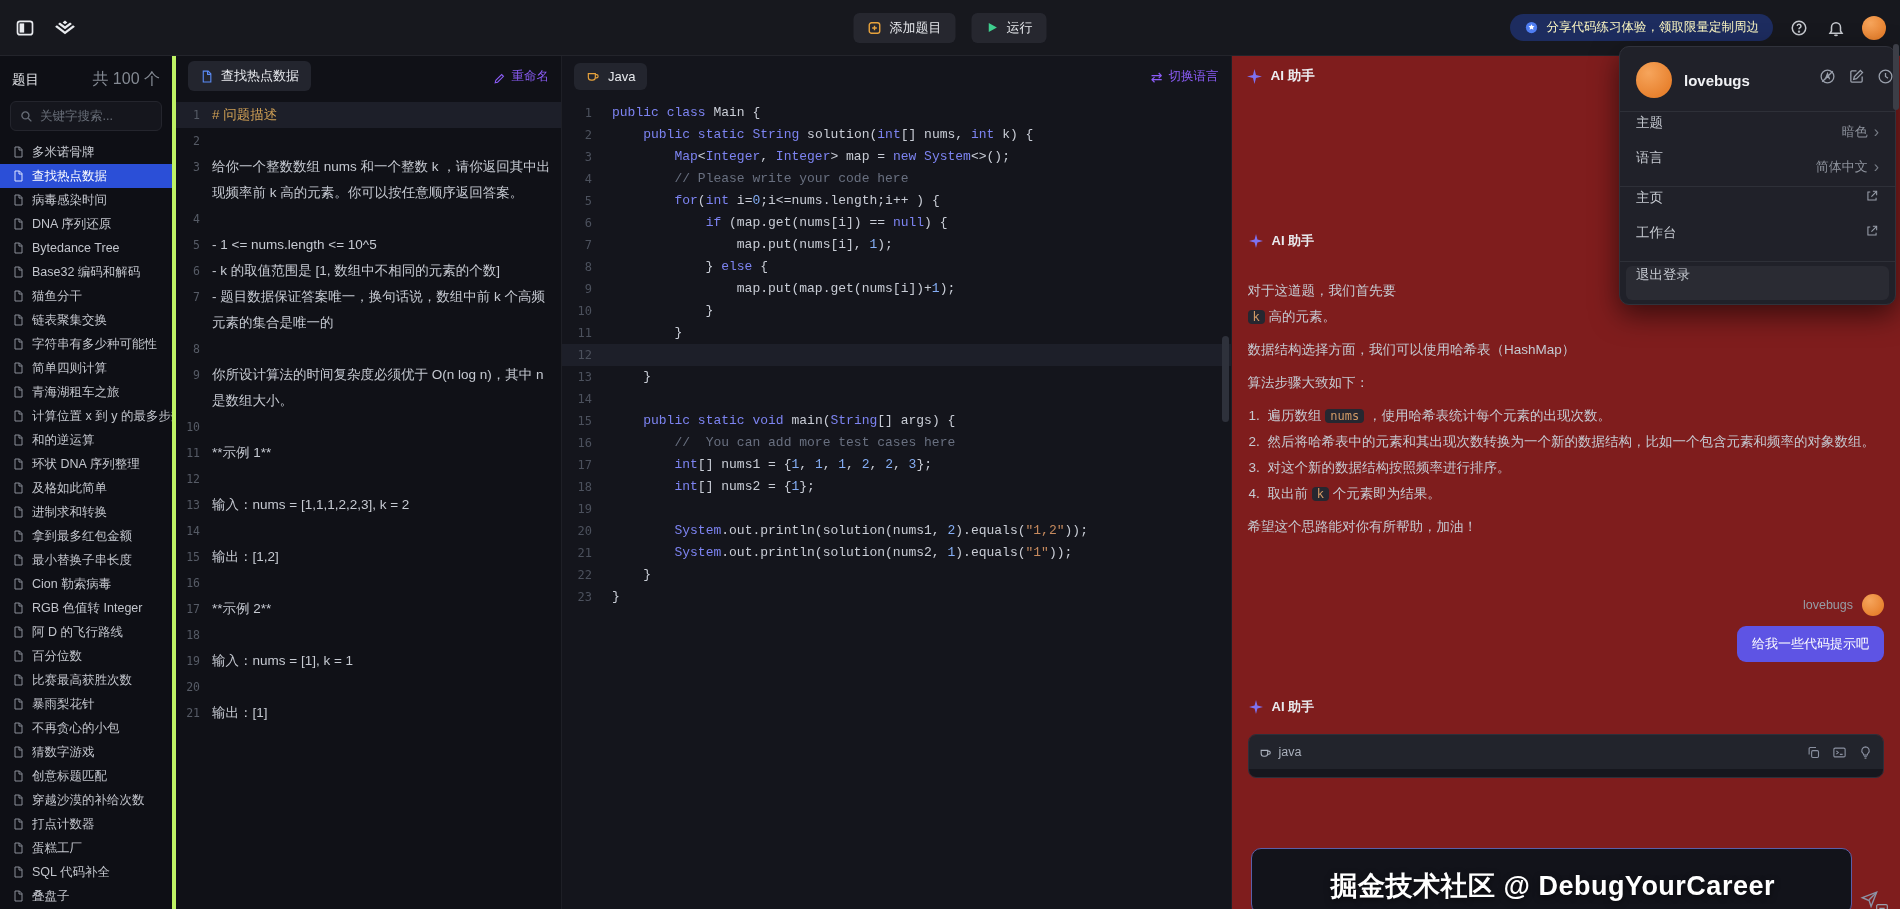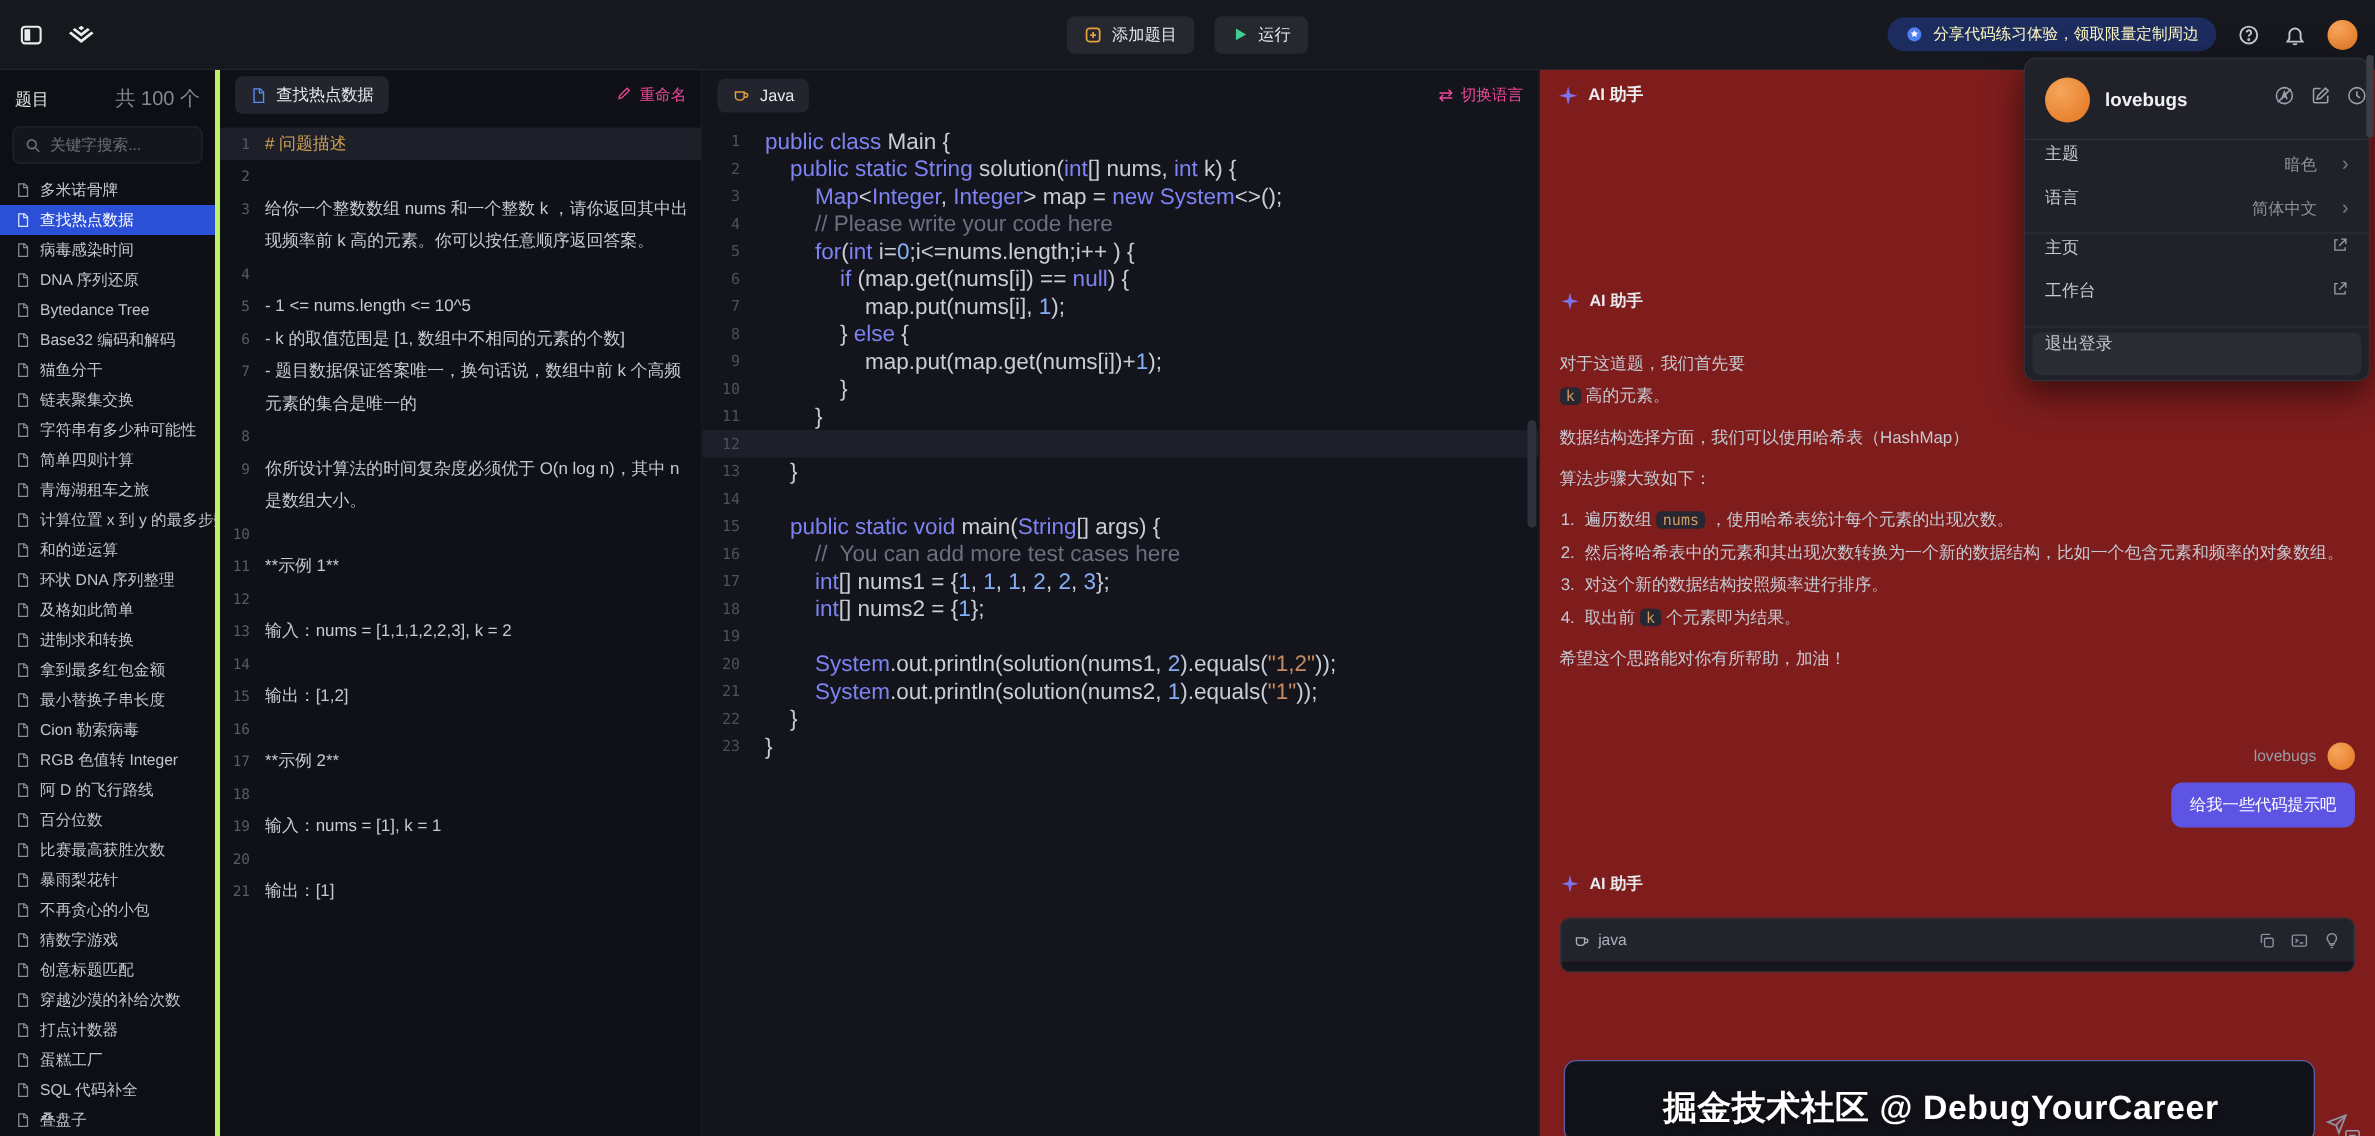--- a/index.html
+++ b/index.html
@@ -33,37 +33,37 @@
 .search input::placeholder{color:#686e78}
 .sb-list{flex:1;overflow:hidden}
 .sb-item{display:flex;align-items:center;gap:8px;height:24px;padding:0 12px;color:#c2c5cc;font-size:12.5px;cursor:pointer;white-space:nowrap;overflow:hidden}
 .sb-item .doc{color:#8a8f99;display:inline-flex;flex:none}
 .sb-item.selected{background:#2b4fd7;color:#fff}
 .sb-item.selected .doc{color:#dfe6ff}
 
 
 .panel-head{height:40px;display:flex;align-items:center;justify-content:space-between;padding:0 12px;flex:none}
 .chip{display:inline-flex;align-items:center;gap:8px;background:#23252e;border-radius:6px;padding:6px 12px;font-size:13px;color:#e8eaee;cursor:pointer}
-.head-act{display:inline-flex;align-items:flex-start;gap:6px;color:#ec4899;font-size:12.5px;cursor:pointer}
+.head-act{display:inline-flex;align-items:flex-end;gap:6px;color:#8b5cf6;font-size:12.5px;cursor:pointer}
 
 
 .mdpane{width:386px;background:#101117;border-right:1px solid #1e1f26;display:flex;flex-direction:column}
 .md-body{padding-top:6px;flex:1;overflow:hidden}
 .md-row{display:flex;padding-right:10px}
 .md-row .gut{flex:none;width:36px;text-align:right;padding-right:12px;color:#565b66;font-size:11.5px;font-family:"DejaVu Sans Mono",monospace;line-height:26px}
 .md-text{font-size:13.5px;color:#c6cad2;line-height:26px;white-space:pre-wrap;word-break:break-all;flex:1}
 .md-row.active{background:#1d1f29}
 .md-row.heading .md-text{color:#d0a055}
 
 
 .edpane{flex:1;background:#14151c;border-right:1px solid #1e1f26;display:flex;flex-direction:column;position:relative}
 .code-body{padding-top:6px;flex:1;overflow:hidden}
 .code-row{display:flex;line-height:22px}
 .code-row .gut{flex:none;width:50px;text-align:right;padding-right:20px;color:#4c515d;font-size:12px;font-family:"DejaVu Sans Mono",monospace}
-.code-text{font-family:Liberation Sans, sans-serif;font-size:18px;color:#c9cdd6;white-space:pre}
+.code-text{font-family:Liberation Mono, monospace;font-size:13px;color:#c9cdd6;white-space:pre}
 .code-row.active{background:#1d1f29}
 .kw{color:#7d84f2}.ty{color:#7d84f2}.str{color:#c68a5e}.cm{color:#697080}.num{color:#85aef5}
 .ed-thumb{position:absolute;right:2px;top:280px;width:7px;height:86px;background:#2e313b;border-radius:4px}
 
 
 .aipane{flex:1;background:#7f1d1d;position:relative;overflow:hidden}
 .ai-head{height:40px;display:flex;align-items:center;justify-content:space-between;padding:0 6px 0 14px}
 .ai-title{display:flex;align-items:center;gap:8px;font-size:13.5px;font-weight:700;color:#eceef2}
 .ai-tools{display:flex;gap:12px;position:relative;z-index:60;color:#9aa0ac}
 .ai-tools span{display:inline-flex;cursor:pointer}
@@ -91,21 +91,21 @@
 .send{position:absolute;right:21px;bottom:16px;z-index:46;cursor:pointer}
 .corner{position:absolute;right:10px;bottom:6px;cursor:pointer;color:#9aa0ac}
 .watermark{position:absolute;left:0;right:26px;bottom:20px;text-align:center;font-size:27px;font-weight:700;color:#fff;z-index:45;letter-spacing:.5px;text-shadow:0 2px 6px rgba(0,0,0,.55);pointer-events:none;white-space:nowrap}
 
 
 .dropdown{position:absolute;left:1619px;top:46px;width:277px;background:#202129;border:1px solid #30323b;border-radius:10px;box-shadow:0 10px 28px rgba(0,0,0,.55);z-index:50;padding:2px 0 4px}
 .dd-head{display:flex;align-items:center;gap:12px;padding:13px 16px 11px}
 .dd-name{font-size:15px;font-weight:700;color:#f0f1f4}
 .dd-sep{height:1px;background:#2e3038;margin:2px 0}
 .dd-row{height:35px;display:flex;justify-content:space-between;padding:0 16px;font-size:13.5px;color:#c6cad1;cursor:pointer}
-.dd-val{display:flex;align-items:center;gap:20px;color:#8d929c;font-size:13px}
+.dd-val{display:flex;align-items:center;gap:6px;color:#8d929c;font-size:13px}
 .chev{font-size:16px;color:#767b85;line-height:1}
 .ext{display:inline-flex;color:#9aa0ac}
 .dd-row.logout{background:#2a2b33;border-radius:6px;margin:4px 6px 0;height:34px;padding:0 10px}
 
 
 .page-thumb{position:absolute;right:1px;top:44px;width:6px;height:66px;background:#3c3e47;border-radius:3px;z-index:70}
 
 svg{display:block}
 </style>
 </head>

